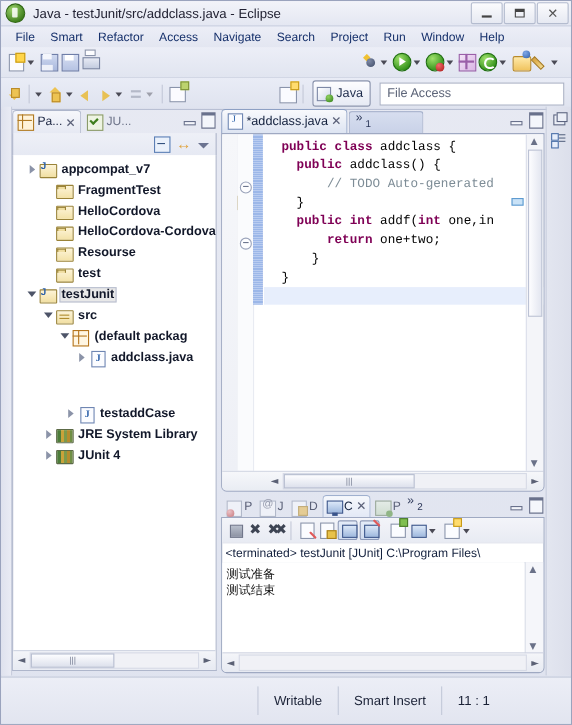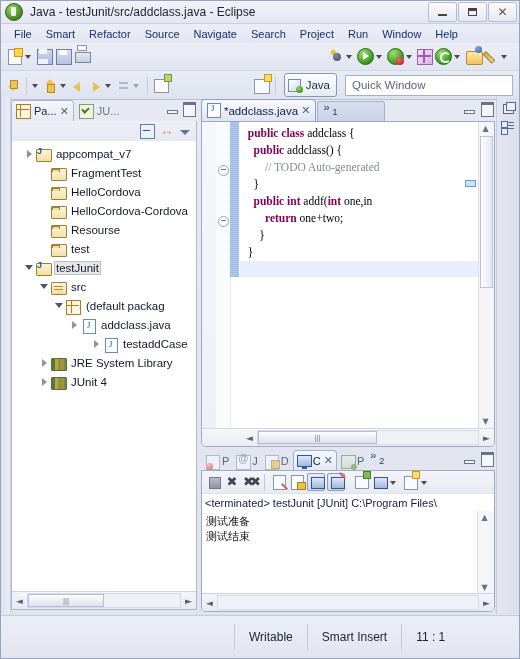--- a/index.html
+++ b/index.html
@@ -184,21 +184,21 @@
   .ic-collapse:after{content:"";position:absolute;left:2px;top:5px;width:7px;height:1px;background:#33527f;}
   .ic-link{width:14px;height:13px;position:relative;}
   .ic-link:after{content:"↔";position:absolute;left:0;top:-3px;font-size:14px;color:#e0a23a;}
   .ic-vmenu{width:13px;height:13px;position:relative;}
   .ic-vmenu:after{content:"";position:absolute;left:1px;top:5px;
      border-left:5px solid transparent;border-right:5px solid transparent;border-top:5px solid #6b7390;}
 
   .treebox{position:absolute;left:0;right:0;top:42px;bottom:0;
      background:#fff;border:1px solid #aeb6cb;box-sizing:border-box;
      border-top:none;overflow:hidden;}
-  .tree{position:absolute;left:0;top:0;right:0;bottom:18px;overflow:hidden;padding-top:3px;}
+  .tree{position:absolute;left:0;top:0;right:0;bottom:18px;overflow:hidden;padding-top:3px;font-weight:bold;}
   .trow{display:flex;align-items:center;height:19px;white-space:nowrap;font-size:11.5px;color:#12182a;}
   .twist{width:11px;height:11px;position:relative;flex:none;margin-right:1px;}
   .twist.closed:after{content:"";position:absolute;left:3px;top:2px;
      border-left:5px solid #8b93a8;border-top:4px solid transparent;border-bottom:4px solid transparent;}
   .twist.open:after{content:"";position:absolute;left:1px;top:3px;
      border-top:5px solid #4d5468;border-left:4px solid transparent;border-right:4px solid transparent;}
   .tic{width:15px;height:14px;position:relative;flex:none;margin-right:3px;}
   .folder{width:14px;height:11px;border:1px solid #9a8338;border-radius:1px;margin-top:2px;
      background:linear-gradient(180deg,#fdf4d8,#f3e2a8);}
   .folder:after{content:"";position:absolute;left:0px;top:0px;width:6px;height:2px;
@@ -259,21 +259,21 @@
   .fold-ico i{position:absolute;left:2px;top:3px;width:5px;height:1px;background:#6d768e;display:block;}
   .changebar{position:absolute;left:28px;top:0;width:9px;height:155px;
      background:repeating-linear-gradient(0deg,#9cb7e8 0 1px,#b9ccf0 1px 2px);}
   .bkmk{position:absolute;left:14px;top:56px;width:11px;height:11px;
      border:1px solid #8a7a3c;background:#f6edcf;}
   .bkmk:after{content:"";position:absolute;left:2px;top:3px;width:5px;height:3px;
      border-left:2px solid #2e6ba8;border-bottom:2px solid #2e6ba8;transform:rotate(-45deg);}
   .pinkband{position:absolute;left:28px;top:88px;width:9px;height:66px;background:#f6dde6;}
 
   .code{position:absolute;left:40px;top:3px;right:18px;bottom:18px;overflow:hidden;
-     font-family:Liberation Serif, serif;font-size:11.5px;line-height:17px;color:#000;
+     font-family:Liberation Mono, monospace;font-size:11.5px;line-height:17px;color:#000;
      white-space:pre;}
   .kw{color:#7f0055;font-weight:bold;}
   .cmt{color:#7d8c96;}
   .hl-line{position:absolute;left:38px;right:0;height:16px;background:#e7eefc;}
 
   .evscroll{position:absolute;right:0;top:0;width:15px;bottom:18px;
      background:#f4f5f9;border-left:1px solid #dcdfea;}
   .evs-a{width:13px;height:13px;display:flex;align-items:center;justify-content:center;
      font-size:8px;color:#6a7188;font-family:"DejaVu Sans",sans-serif;}
   .evs-thumb{position:absolute;left:1px;top:14px;width:11px;height:150px;
@@ -378,21 +378,21 @@
       <div class="wbtn">
           <span class="gl-close">✕</span>
         </div>
     </div>
   </div>
 
   <div class="menubar">
     <div class="menu-item">File</div>
     <div class="menu-item">Smart</div>
     <div class="menu-item">Refactor</div>
-    <div class="menu-item">Source</div>
+    <div class="menu-item">Access</div>
     <div class="menu-item">Navigate</div>
     <div class="menu-item">Search</div>
     <div class="menu-item">Project</div>
     <div class="menu-item">Run</div>
     <div class="menu-item">Window</div>
     <div class="menu-item">Help</div>
   </div>
 
   <div class="toolbar">
     <div class="ti">
@@ -443,21 +443,21 @@
       </div>
     <div class="spacer"></div>
     <div class="ti">
         <div class="ic-persp"></div>
       </div>
     <div class="sep"></div>
     <div class="javabtn">
       <div class="jicon"></div>
       <span>Java</span>
     </div>
-    <div class="qa">Quick Window</div>
+    <div class="qa">File Access</div>
     <div style="width:6px"></div>
   </div>
 
   <div class="main">
 
     <div class="leftstrip"></div>
 
     <div class="rightstrip">
       <div class="rs-ic rs-restore"></div>
       <div class="rs-ic rs-outline">
@@ -556,21 +556,21 @@
               </span>
               <span class="tlabel">(default packag</span>
             </div>
             <div class="trow" style="padding-left: 57px;">
               <span class="twist closed"></span>
               <span class="tic">
                 <span class="jfile" style="display: block; position: relative;"></span>
               </span>
               <span class="tlabel">addclass.java</span>
             </div>
-            <div class="trow" style="padding-left: 79px;">
+            <div class="trow" style="padding-left: 47px; margin-top: 32px;">
               <span class="twist closed"></span>
               <span class="tic">
                 <span class="jfile" style="display: block; position: relative;"></span>
               </span>
               <span class="tlabel">testaddCase</span>
             </div>
             <div class="trow" style="padding-left: 27px;">
               <span class="twist closed"></span>
               <span class="tic">
                 <span class="libico" style="display: block; position: relative;"></span>

